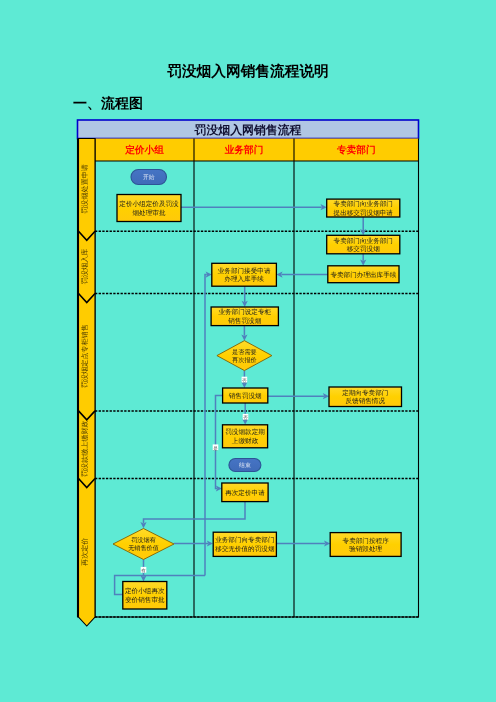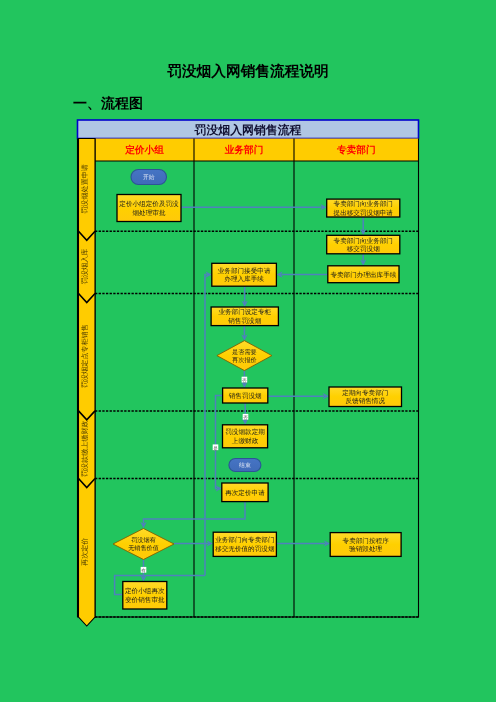--- a/index.html
+++ b/index.html
@@ -1,18 +1,18 @@
 <!DOCTYPE html>
 <html><head>
 <meta charset="utf-8">
 <title>flow</title>
 <style>
 html,body{margin:0;padding:0;background:#fff;}
 body{width:496px;height:702px;font-family:"Liberation Serif","DejaVu Serif",serif;-webkit-font-smoothing:antialiased;}
-#page{position:relative;width:496px;height:702px;overflow:hidden;background:#22c55e;}
+#page{position:relative;width:496px;height:702px;overflow:hidden;background:#5eead4;}
 .doc-title{position:absolute;left:0;top:63px;width:496px;text-align:center;font-size:14.7px;font-weight:bold;color:#000;letter-spacing:0px;line-height:17px;}
 .sec-title{position:absolute;left:73px;top:96px;font-size:14px;font-weight:bold;color:#000;line-height:16px;font-family:Liberation Serif, serif;}
 #chart{position:absolute;left:0;top:0;width:496px;height:702px;}
 svg{display:block;text-rendering:geometricPrecision;}
 .nt{font-family:"Liberation Serif","DejaVu Serif",serif;font-size:6.6px;fill:#1a1a1a;text-anchor:middle;}
 .ct{font-family:"Liberation Serif","DejaVu Serif",serif;font-size:9.7px;font-weight:bold;fill:#ff0000;text-anchor:middle;}
 .ht{font-family:"Liberation Serif","DejaVu Serif",serif;font-size:11.9px;font-weight:bold;fill:#111133;text-anchor:middle;}
 .dt{font-family:"Liberation Serif","DejaVu Serif",serif;font-size:6.15px;fill:#1a1a1a;text-anchor:middle;}
 .bt{font-family:"Liberation Serif","DejaVu Serif",serif;font-size:7.1px;fill:#4a3a00;text-anchor:middle;}
 .tt{font-family:"Liberation Serif","DejaVu Serif",serif;font-size:5.8px;fill:#e8eef8;text-anchor:middle;}

